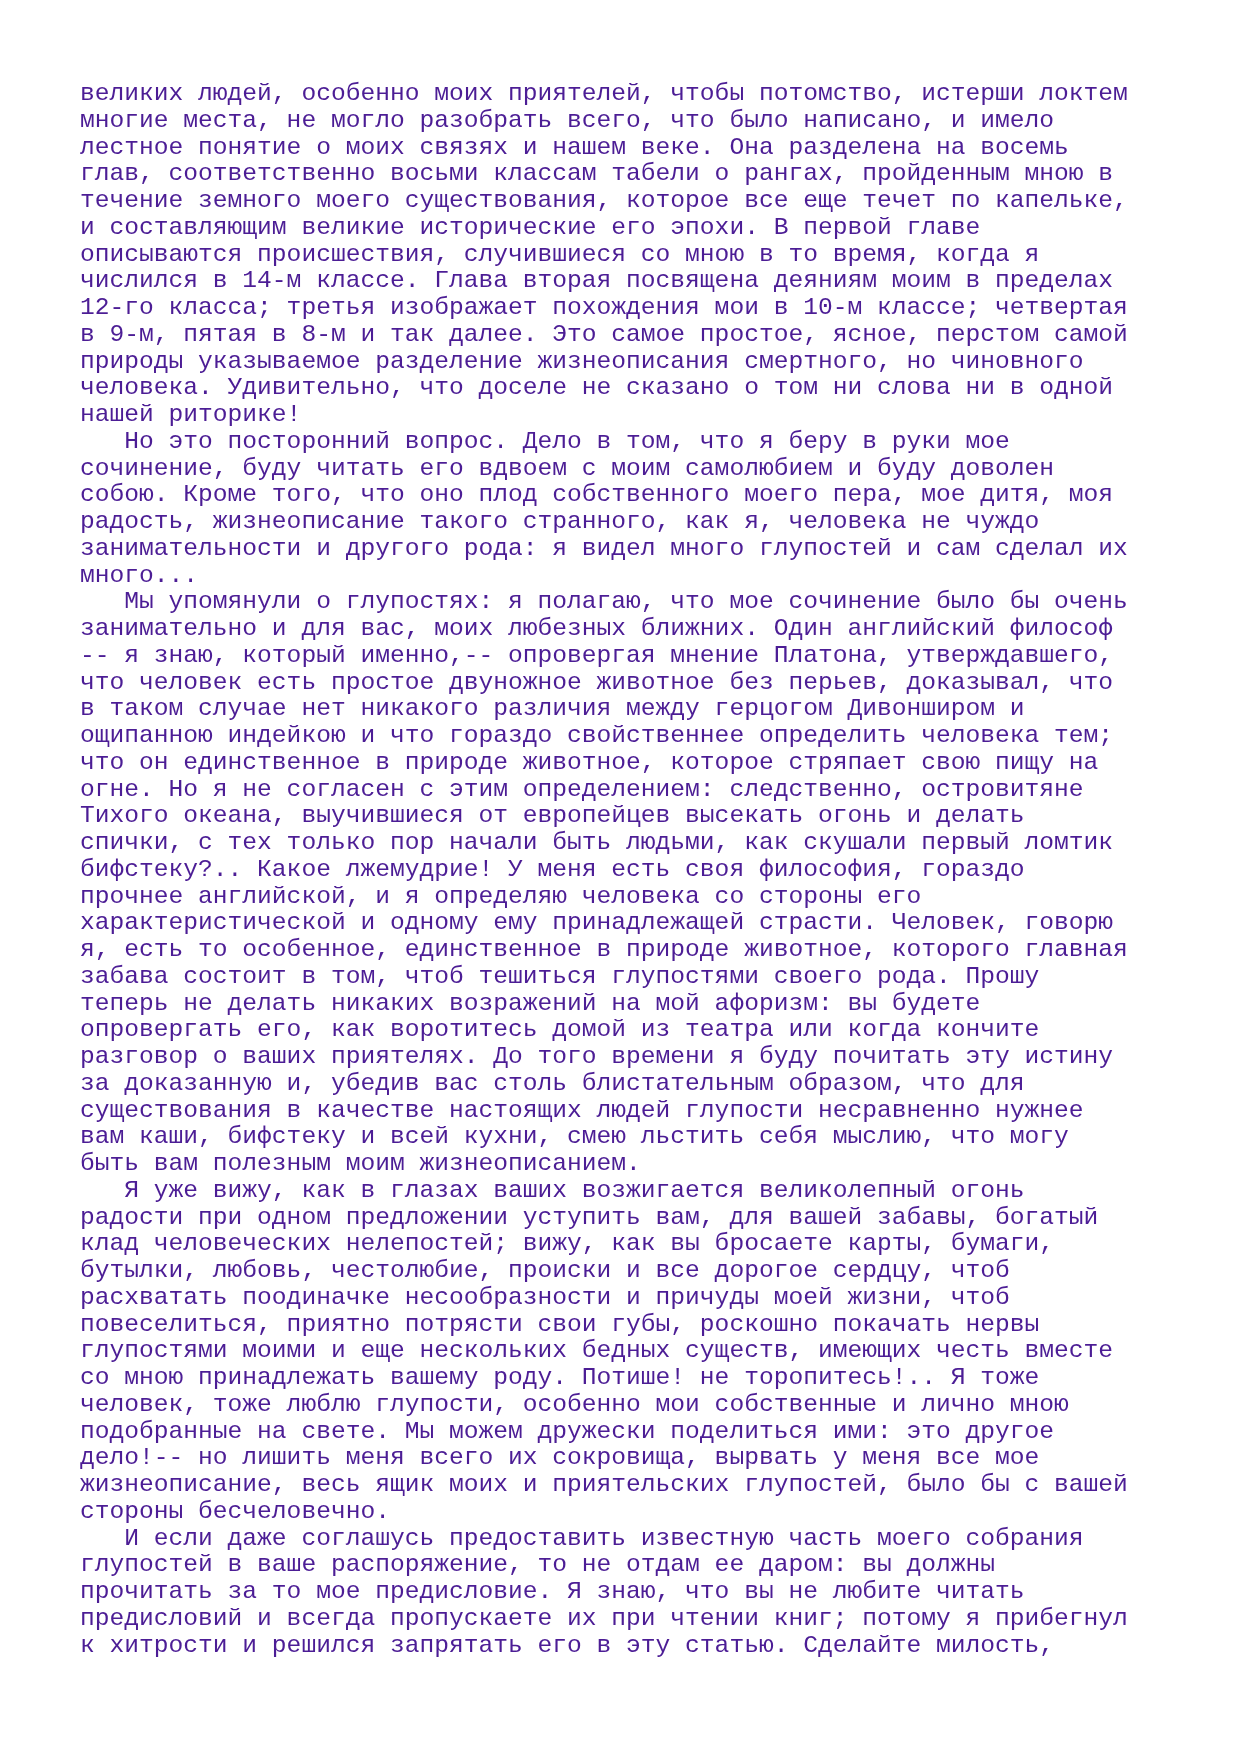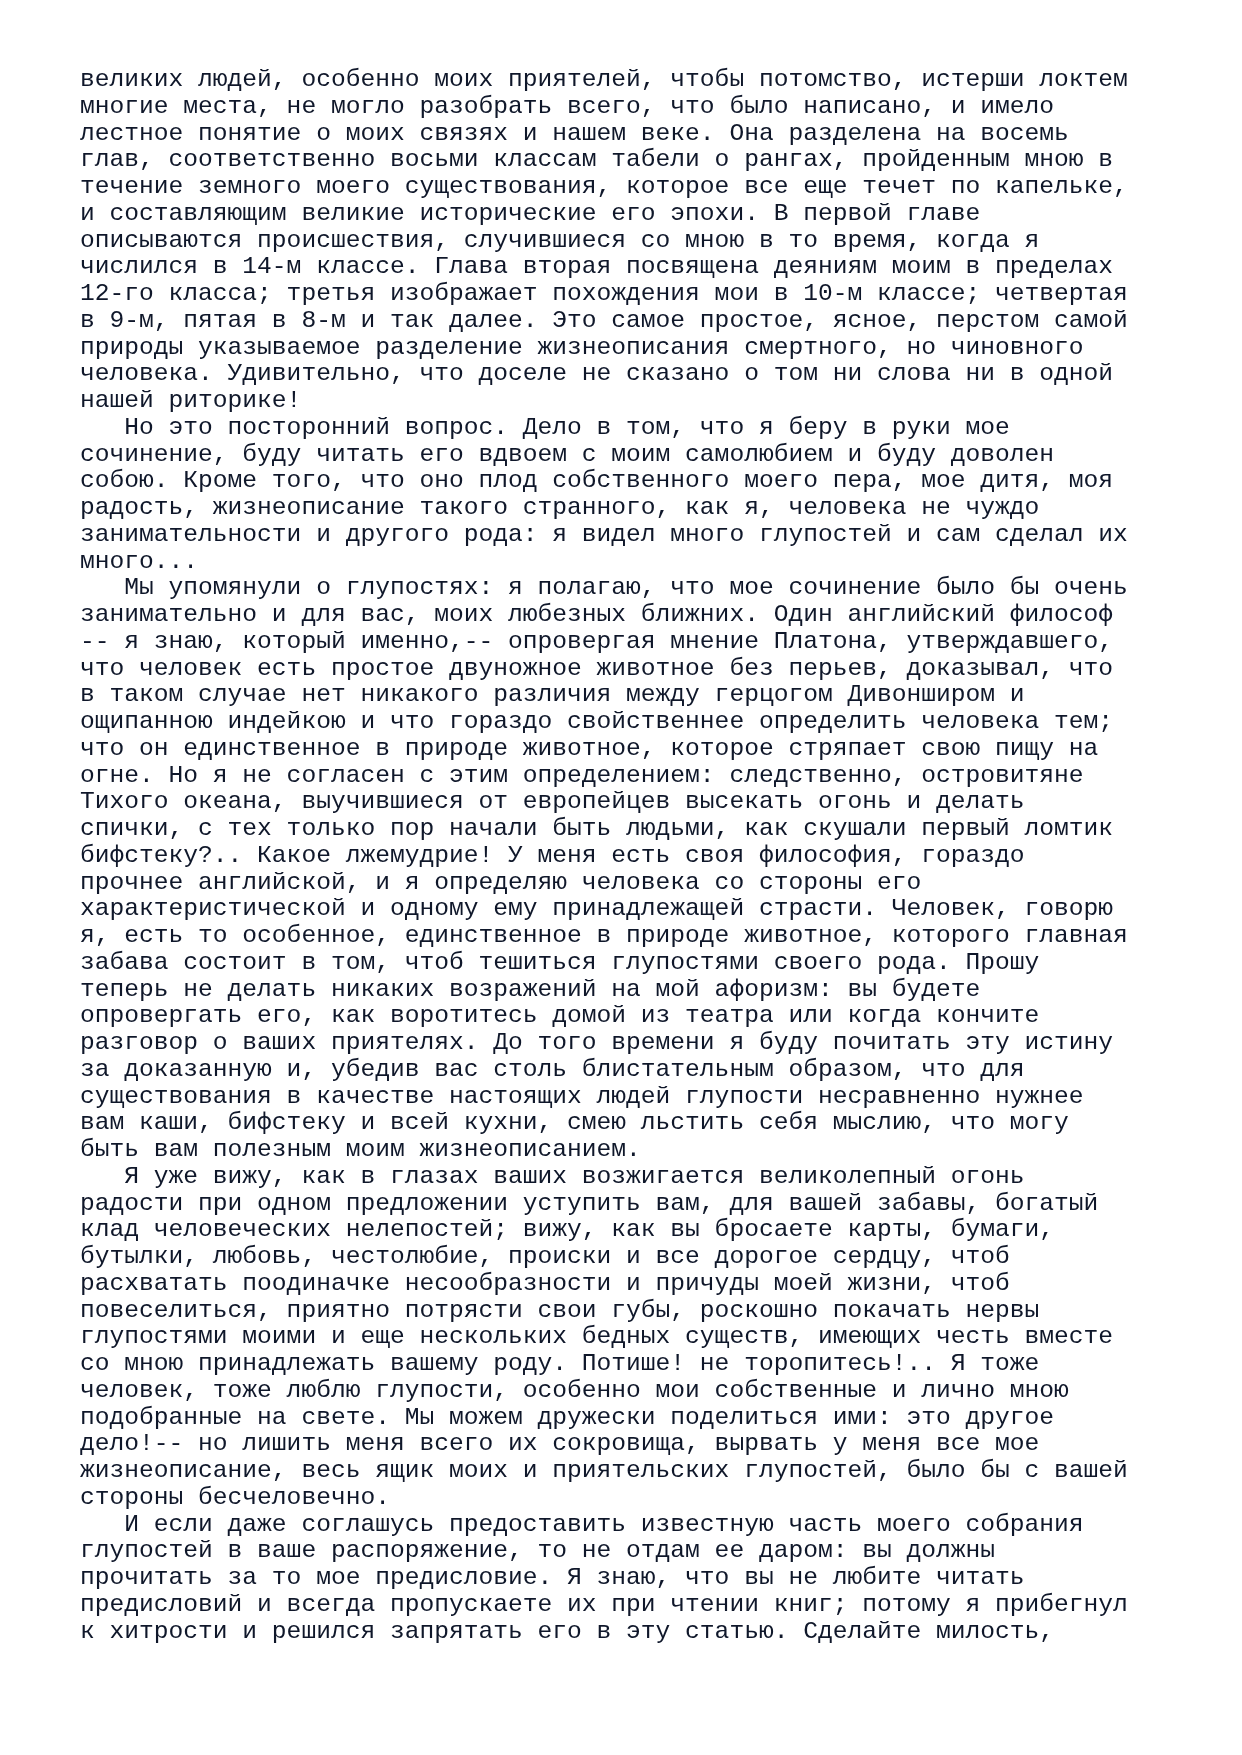--- a/index.html
+++ b/index.html
@@ -10,27 +10,27 @@
   .page {
     position: relative;
     width: 1242px;
     height: 1755px;
     background: #ffffff;
     overflow: hidden;
   }
   .doc-text {
     position: absolute;
     left: 80px;
-    top: 67px;
+    top: 81px;
     margin: 0;
     padding: 0;
     font-family: "Liberation Mono", "DejaVu Sans Mono", monospace;
     font-size: 24.6px;
     line-height: 26.75px;
-    color: #0f172a;
+    color: #4c1d95;
     white-space: pre;
   }
 </style>
 </head>
 <body>
 
 <div class="page">
   <pre class="doc-text">великих людей, особенно моих приятелей, чтобы потомство, истерши локтем
 многие места, не могло разобрать всего, что было написано, и имело
 лестное понятие о моих связях и нашем веке. Она разделена на восемь

